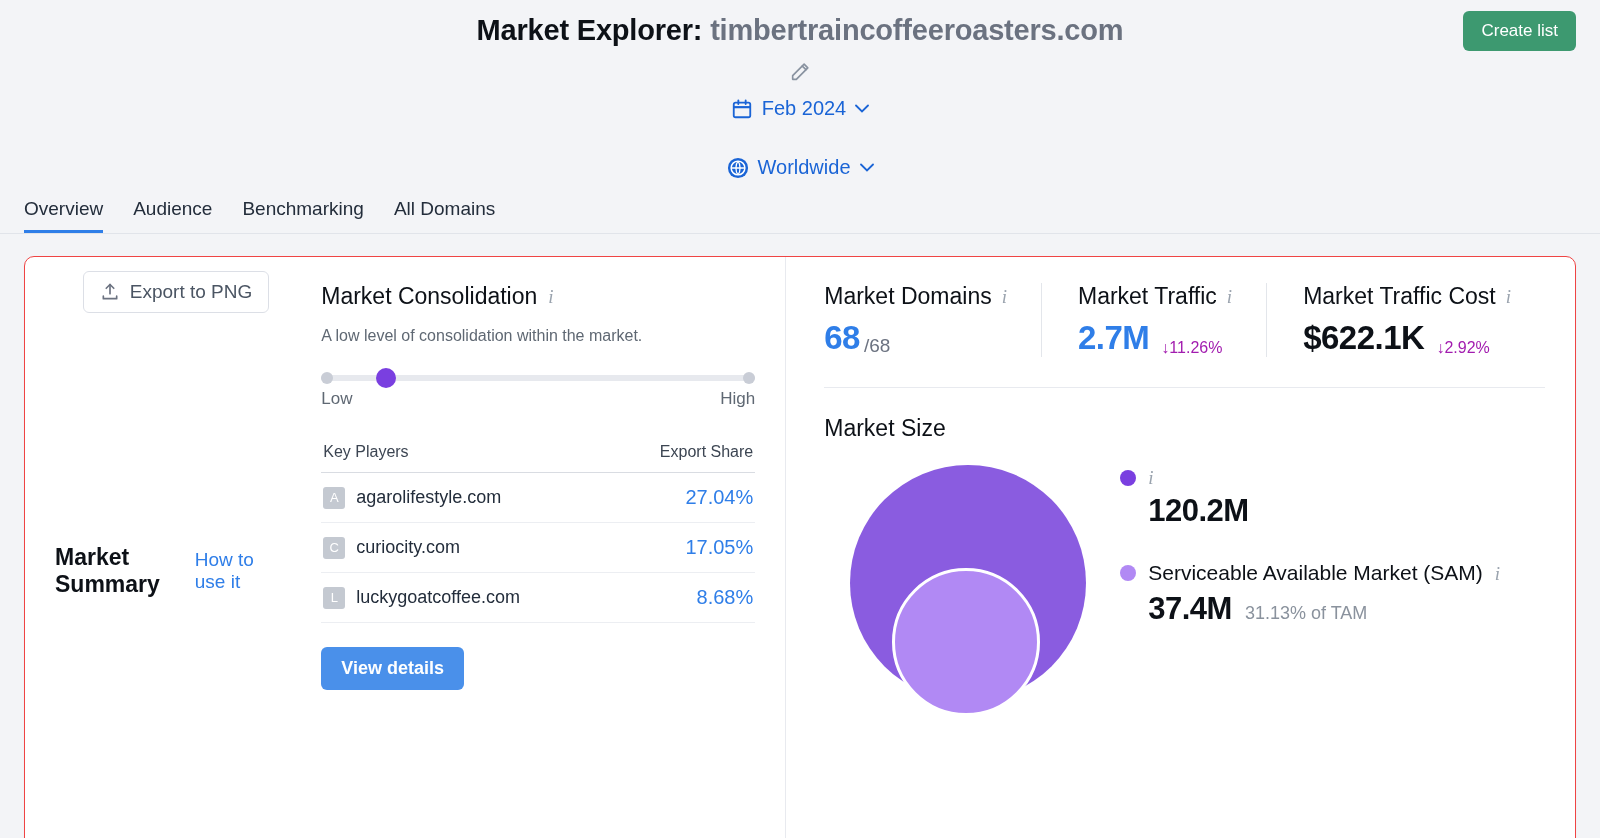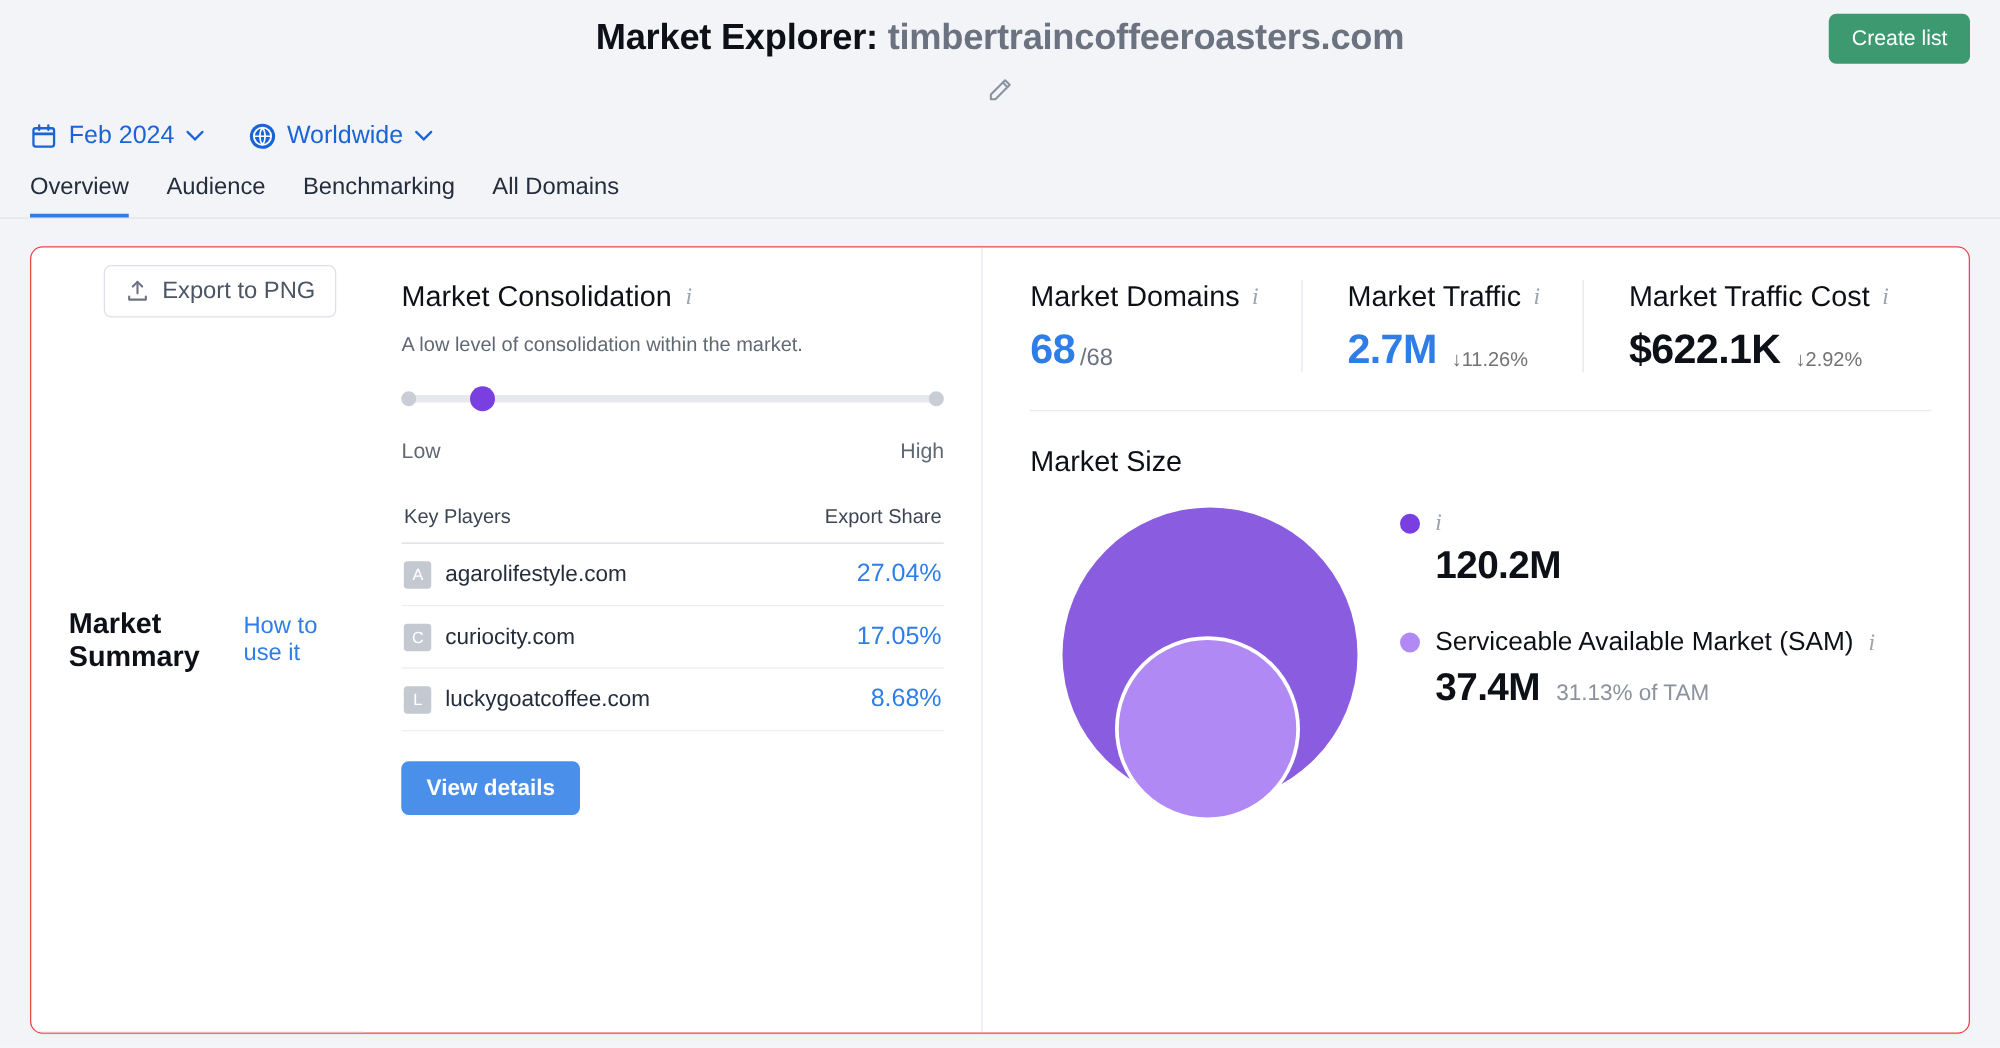--- a/index.html
+++ b/index.html
@@ -22,21 +22,21 @@
   .edit-icon { display: block; width: 22px; height: 22px; color: #8892a0; cursor: pointer; }
 
   .create-list-btn {
     position: absolute; top: 11px; right: 24px;
     background: #3d9970; color: #fff;
     border: none; border-radius: 6px;
     font-size: 17px; font-family: inherit;
     padding: 10px 18px; cursor: pointer; font-weight: 400;
   }
 
-  .filters { display: flex; align-items: center; gap: 36px; margin-top: 14px; }
+  .filters { display: flex; align-items: center; gap: 36px; margin-top: 14px; flex-direction: column; }
   .filter {
     display: flex; align-items: center; gap: 9px;
     color: #1a64d6; font-size: 20px; cursor: pointer; white-space: nowrap;
   }
   .filter .chev { width: 14px; height: 9px; flex: 0 0 auto; }
   .cal-icon, .globe-icon { width: 22px; height: 22px; display: block; }
 
   .tabs { display: flex; align-items: flex-end; gap: 30px; margin-top: 19px; }
   .tab {
     font-size: 19px; color: #232d3b; padding-bottom: 10px;
@@ -96,21 +96,21 @@
   .slider-end {
     position: absolute; top: 4px; width: 12px; height: 12px;
     border-radius: 50%; background: #c9cdd6;
   }
   .slider-end.lo { left: 0; }
   .slider-end.hi { right: 0; }
   .slider-thumb {
     position: absolute; top: 0; left: 12.5%; width: 20px; height: 20px;
     border-radius: 50%; background: #7a3fe0; cursor: pointer;
   }
-  .slider-labels { display: flex; justify-content: space-between; margin-top: 22px; font-size: 17px; color: #5f6873; }
+  .slider-labels { display: flex; justify-content: space-between; margin-top: 1px; font-size: 17px; color: #5f6873; }
 
   .players { margin-top: 34px; }
   .players-head {
     display: flex; justify-content: space-between;
     font-size: 16px; color: #3c4552;
     padding: 0 2px 11px 2px; border-bottom: 1px solid #d9dce2;
   }
   .player-row {
     display: flex; align-items: center; justify-content: space-between;
     padding: 13px 2px; border-bottom: 1px solid #eceef2;
@@ -133,21 +133,21 @@
   .right-panel { flex: 1; padding: 26px 30px 0 38px; min-width: 0; }
   .kpis { display: flex; align-items: flex-start; }
   .kpi { padding-right: 34px; }
   .kpi + .kpi { border-left: 1px solid #e3e6eb; padding-left: 36px; }
   .kpi-label { font-size: 23px; font-weight: 500; color: #0d1117; display: flex; align-items: center; gap: 10px; white-space: nowrap; }
   .kpi-value-row { display: flex; align-items: flex-end; gap: 12px; margin-top: 9px; }
   .kpi-value { font-size: 33px; font-weight: 700; letter-spacing: -0.5px; }
   .kpi-value.blue { color: #2f7ee8; }
   .kpi-value.dark { color: #0d1117; }
   .kpi-sub { font-size: 19px; color: #6b7280; margin-left: -8px; }
-  .kpi-delta { font-size: 16px; color: #737373; white-space: nowrap; }
+  .kpi-delta { font-size: 16px; color: #a21caf; white-space: nowrap; }
 
   .hr { height: 1px; background: #e8eaef; margin: 30px 0 0 0; }
 
   .ms-title { font-size: 23px; font-weight: 500; color: #0d1117; margin-top: 27px; }
 
   .ms-body { display: flex; gap: 36px; margin-top: 12px; }
   .venn { position: relative; width: 260px; height: 262px; flex: 0 0 260px; }
   .circle-tam {
     position: absolute; left: 26px; top: 11px;
     width: 236px; height: 236px; border-radius: 50%;

